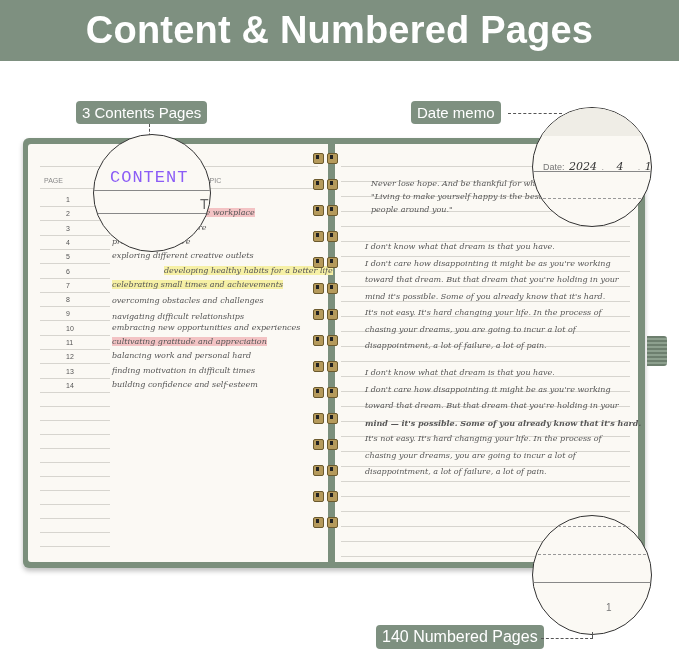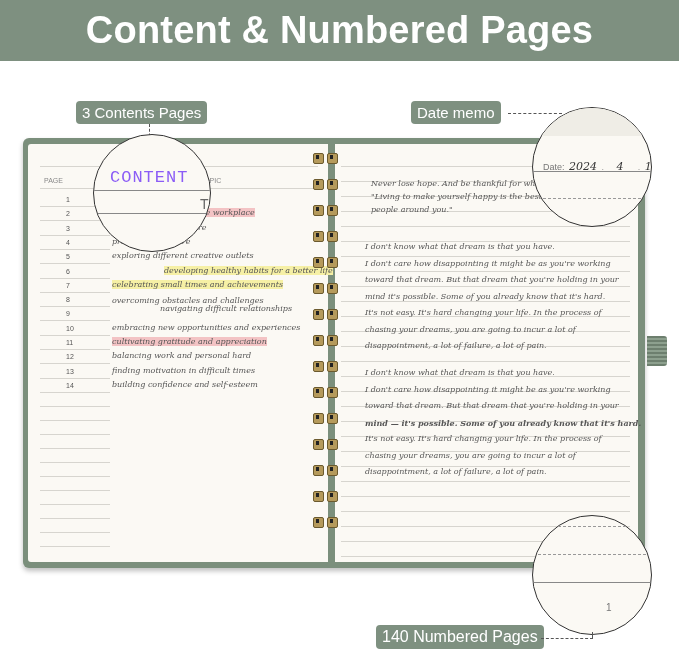--- a/index.html
+++ b/index.html
@@ -83,21 +83,21 @@
           <div class="hw" style="left:84px;top:135.8px;"><span class="hl-yellow">celebrating small times and achievements</span></div>
           <div class="line" style="left:12px;width:70px;top:147.8px;"></div>
         </div>
         <div class="toc-row">
           <div class="num" style="left:38px;top:152.10000000000002px;">8</div>
           <div class="hw" style="left:84px;top:152px;"><span class="">overcoming obstacles and challenges</span></div>
           <div class="line" style="left:12px;width:70px;top:162.10000000000002px;"></div>
         </div>
         <div class="toc-row">
           <div class="num" style="left:38px;top:166.4px;">9</div>
-          <div class="hw" style="left:84px;top:160px;margin-left:48px;"><span class="">navigating difficult relationships</span></div>
+          <div class="hw" style="left:84px;top:168px;"><span class="">navigating difficult relationships</span></div>
           <div class="line" style="left:12px;width:70px;top:176.4px;"></div>
         </div>
         <div class="toc-row">
           <div class="num" style="left:38px;top:180.70000000000002px;">10</div>
           <div class="hw" style="left:84px;top:178.70000000000002px;text-align:right;"><span class="">embracing new opportunities and experiences</span></div>
           <div class="line" style="left:12px;width:70px;top:190.70000000000002px;"></div>
         </div>
         <div class="toc-row">
           <div class="num" style="left:38px;top:195px;">11</div>
           <div class="hw" style="left:84px;top:193px;"><span class="hl-pink">cultivating gratitude and appreciation</span></div>

